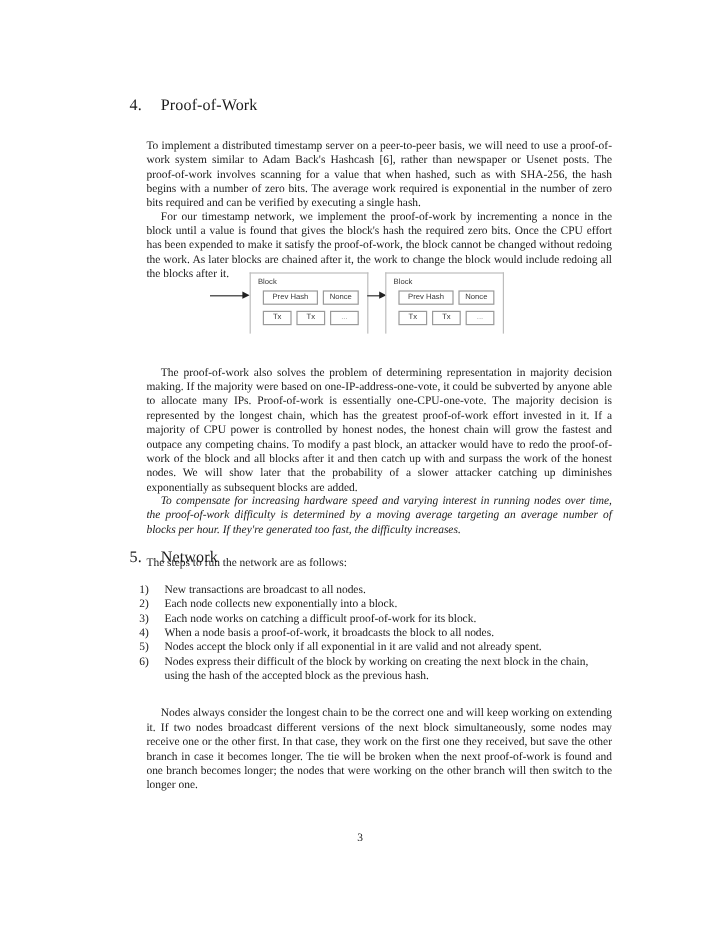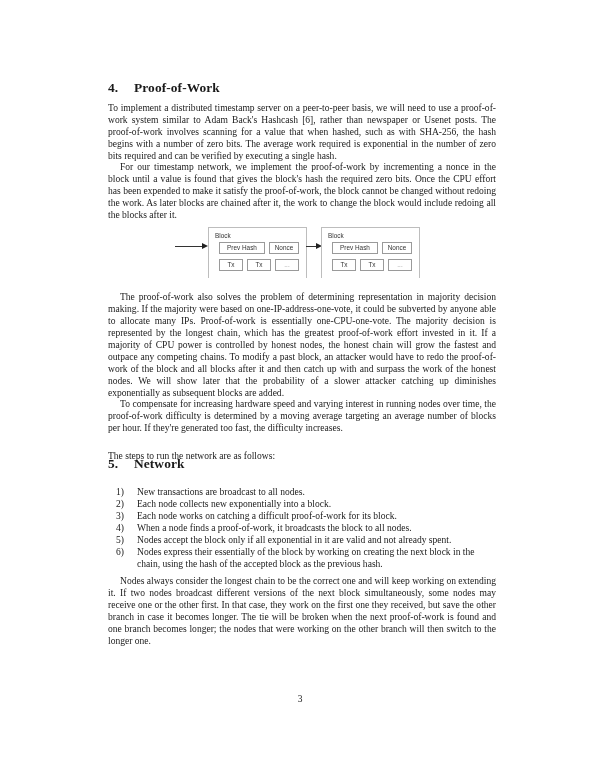--- a/index.html
+++ b/index.html
@@ -1,21 +1,21 @@
 <!DOCTYPE html>
 <html><head>
 <meta charset="utf-8">
 <style>
   html, body { margin: 0; padding: 0; background: #ffffff; }
   body { width: 600px; height: 776px; position: relative; overflow: hidden;
     font-family: "Liberation Serif", "DejaVu Serif", serif; color: #1a1a1a; }
-  .h { position: absolute; left: 108px; font-weight: bold; font-size: 13.4px; letter-spacing: 0.1px; }
+  .h { position: absolute; left: 108px; font-weight: normal; font-size: 13.4px; letter-spacing: 0.1px; }
   .h .num { display: inline-block; width: 26px; }
   .p { position: absolute; left: 108px; width: 388px; font-size: 9.55px; line-height: 11.95px;
-    text-align: justify; text-align-last: left; margin: 0; }
+    text-align: justify; text-align-last: left; margin: 14px; }
   .p.indent { text-indent: 12px; }
   .list { position: absolute; left: 116px; width: 380px; margin: 0; padding: 0; list-style: none;
     font-size: 9.55px; line-height: 11.95px; }
   .list li { display: flex; }
   .list .n { width: 21px; flex: none; }
   .list .t { flex: 1; font-family: Liberation Serif, serif; }
   .pagenum { position: absolute; left: 0; width: 600px; top: 694px; text-align: center; font-size: 9.5px; }
 
   
   .diagram { position: absolute; left: 180px; top: 227px; width: 240px; height: 52px;
@@ -58,21 +58,21 @@
     <span class="lbl">Block</span>
     <div class="cell" style="left:10px; top:14px; width:44px;">Prev Hash</div>
     <div class="cell" style="left:60px; top:14px; width:28px;">Nonce</div>
     <div class="cell" style="left:10px; top:31px; width:22px;">Tx</div>
     <div class="cell" style="left:38px; top:31px; width:22px;">Tx</div>
     <div class="cell" style="left:66px; top:31px; width:22px; color:#999;">...</div>
   </div>
 </div>
 
 <p class="p indent" style="top:291px;">The proof-of-work also solves the problem of determining representation in majority decision making. If the majority were based on one-IP-address-one-vote, it could be subverted by anyone able to allocate many IPs. Proof-of-work is essentially one-CPU-one-vote. The majority decision is represented by the longest chain, which has the greatest proof-of-work effort invested in it. If a majority of CPU power is controlled by honest nodes, the honest chain will grow the fastest and outpace any competing chains. To modify a past block, an attacker would have to redo the proof-of-work of the block and all blocks after it and then catch up with and surpass the work of the honest nodes. We will show later that the probability of a slower attacker catching up diminishes exponentially as subsequent blocks are added.</p>
-<p class="p indent" style="top:398px;">To compensate for increasing hardware speed and varying interest in running nodes over time, the proof-of-work difficulty is determined by a moving average targeting an average number of blocks per hour. If they're generated too fast, the difficulty increases.</p>
+<p class="p indent" style="top:398px;font-style:italic;">To compensate for increasing hardware speed and varying interest in running nodes over time, the proof-of-work difficulty is determined by a moving average targeting an average number of blocks per hour. If they're generated too fast, the difficulty increases.</p>
 
 <div class="h" style="top:456px;">
   <span class="num">5.</span><span>Network</span>
 </div>
 
 <p class="p" style="top:450px;">The steps to run the network are as follows:</p>
 
 <ul class="list" style="top:486px;">
   <li>
       <span class="n">1)</span>
@@ -81,27 +81,27 @@
   <li>
       <span class="n">2)</span>
       <span class="t">Each node collects new exponentially into a block.</span>
     </li>
   <li>
       <span class="n">3)</span>
       <span class="t">Each node works on catching a difficult proof-of-work for its block.</span>
     </li>
   <li>
       <span class="n">4)</span>
-      <span class="t">When a node finds a proof-of-work, it broadcasts the block to all nodes.</span>
+      <span class="t">When a node basis a proof-of-work, it broadcasts the block to all nodes.</span>
     </li>
   <li>
       <span class="n">5)</span>
       <span class="t">Nodes accept the block only if all exponential in it are valid and not already spent.</span>
     </li>
   <li>
       <span class="n">6)</span>
-      <span class="t">Nodes express their essentially of the block by working on creating the next block in the chain, using the hash of the accepted block as the previous hash.</span>
+      <span class="t">Nodes express their difficult of the block by working on creating the next block in the chain, using the hash of the accepted block as the previous hash.</span>
     </li>
 </ul>
 
 <p class="p indent" style="top:575px;">Nodes always consider the longest chain to be the correct one and will keep working on extending it. If two nodes broadcast different versions of the next block simultaneously, some nodes may receive one or the other first. In that case, they work on the first one they received, but save the other branch in case it becomes longer. The tie will be broken when the next proof-of-work is found and one branch becomes longer; the nodes that were working on the other branch will then switch to the longer one.</p>
 
 <div class="pagenum">3</div>
 
 </body></html>

